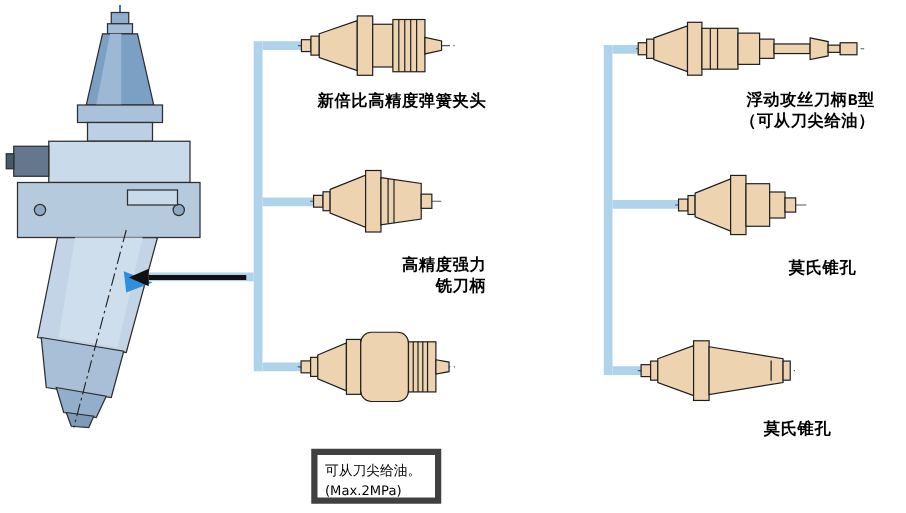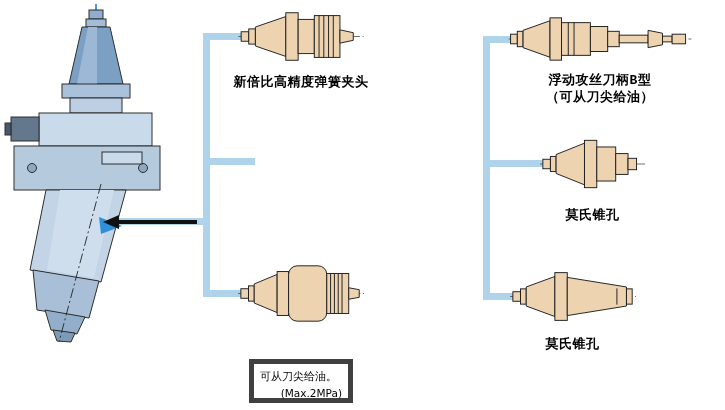--- a/index.html
+++ b/index.html
@@ -4,35 +4,35 @@
 <style>
   * { margin:0; padding:0; box-sizing:border-box; }
   html,body { background:#ffffff; }
   body { font-family:"DejaVu Sans","Liberation Sans",sans-serif; color:#000; }
   .canvas { position:relative; width:725px; height:410px; background:#fff; overflow:hidden; }
 
   .machine { position:absolute; left:2px; top:4px; width:195px; height:342px; }
 
   .conn { position:absolute; background:#aed3ea; }
 
-  .tool-block { position:absolute; text-align:center; }
+  .tool-block { position:absolute; text-align:right; }
   .tool-block svg { display:block; margin:0 auto; }
   .tool-label { font-weight:bold; font-size:13px; letter-spacing:0.5px; line-height:1.32; margin-top:8px; }
   .tool-label.gap { margin-top:12px; }
 
   .tl { fill:#edd3b0; stroke:#1e1e1e; stroke-width:1; }
   .tl line { fill:none; }
   .cl { stroke:#555; stroke-width:0.9; stroke-dasharray:9 3 2 3; fill:none; }
 
   .arrow-svg { position:absolute; left:100px; top:212px; }
 
   .note { position:absolute; left:249px; top:359px; width:104px; height:44px;
           border:5px solid #404040; background:#fff; padding:5px 6px;
           font-size:11px; line-height:1.5; text-align:left; }
-  .note .sub { font-size:10.5px;text-align:right; }
+  .note .sub { font-size:10.5px; }
 </style>
 </head>
 <body>
 
 <div class="canvas">
 
   <div class="machine">
     <svg width="195" height="342" viewBox="0 0 195 342">
       <line x1="94" y1="0" x2="94" y2="206" stroke="#1f6fc9" stroke-width="1.5"></line>
       <g stroke="#2e2e2e" stroke-width="1">
@@ -90,20 +90,39 @@
         <line x1="95" y1="8" x2="95" y2="52"></line>
         <line x1="100" y1="8" x2="100" y2="52"></line>
         <polygon points="107,23 121,26 121,34 107,37"></polygon>
       </g>
     </svg>
     <div class="tool-label">
       <div>新倍比高精度弹簧夹头</div>
     </div>
   </div>
 
+  <div class="tool-block" style="left:213px; top:130px; width:176px;">
+    <svg width="106" height="62" viewBox="0 0 112 64">
+      <line class="cl" x1="0" y1="32" x2="112" y2="32"></line>
+      <g class="tl">
+        <rect x="3" y="27" width="8" height="10"></rect>
+        <rect x="11" y="24" width="6" height="16"></rect>
+        <polygon points="17,22 47,10 47,54 17,42"></polygon>
+        <rect x="47" y="6" width="13" height="52"></rect>
+        <polygon points="60,12 94,17 94,47 60,52"></polygon>
+        <line x1="66" y1="13" x2="66" y2="51"></line>
+        <line x1="71" y1="13.5" x2="71" y2="50.5"></line>
+        <rect x="94" y="26" width="9" height="12"></rect>
+      </g>
+    </svg>
+    <div class="tool-label gap">
+      <div>高精度强力</div>
+      <div>铣刀柄</div>
+    </div>
+  </div>
 
   <div class="tool-block" style="left:213px; top:262px; width:176px;">
     <svg width="126" height="63" viewBox="0 0 132 66">
       <line class="cl" x1="0" y1="33" x2="132" y2="33"></line>
       <g class="tl">
         <rect x="3" y="28" width="8" height="10"></rect>
         <rect x="11" y="25" width="6" height="16"></rect>
         <polygon points="17,23 41,13 41,53 17,43"></polygon>
         <rect x="41" y="10" width="12" height="46"></rect>
         <rect x="53" y="4" width="40" height="58" rx="9"></rect>

